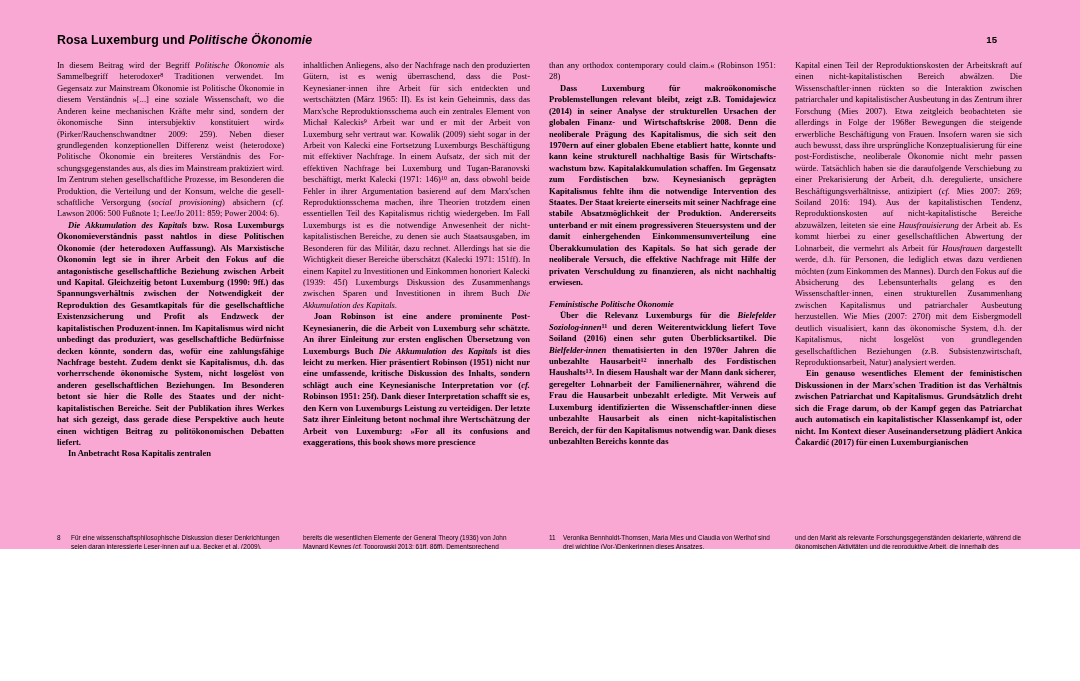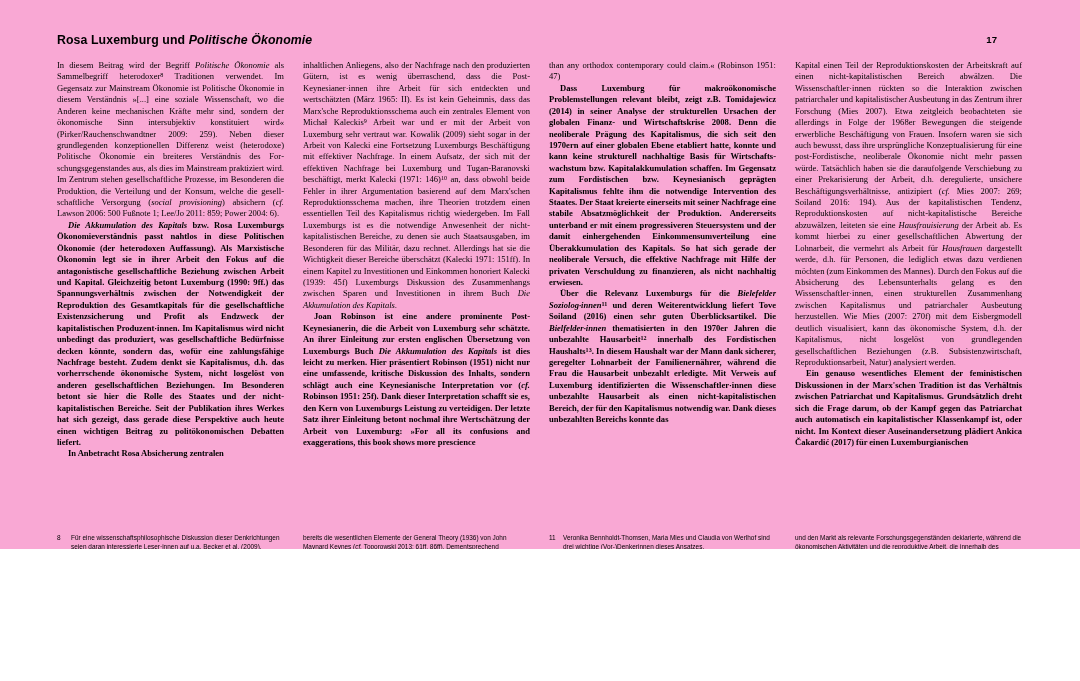--- a/index.html
+++ b/index.html
@@ -137,39 +137,40 @@
   }
   .fnote .ftext i, .fcont i { font-style: italic; }
 </style>
 </head>
 <body>
 
 <div class="page">
 
   <div class="runhead">
     <div class="runhead-title"><span>Rosa Luxemburg und </span><span class="ital">Politische Ökonomie</span></div>
-    <div class="folio">17</div>
+    <div class="folio">15</div>
   </div>
 
   <div class="body-cols">
 
     <div class="col">
       <p>In diesem Beitrag wird der Begriff <i>Politische Ökonomie</i> als Sammelbegriff heterodoxer<sup>8</sup> Traditio­nen verwendet. Im Gegensatz zur Mainstream Ökonomie ist Politische Ökonomie in diesem Verständnis »[...] eine soziale Wissenschaft, wo die Anderen keine mechanischen Kräfte mehr sind, sondern der ökonomische Sinn intersubjektiv konstituiert wird« (Pirker/Rauchenschwandtner 2009: 259). Neben dieser grundlegenden konzeptio­nellen Differenz weist (heterodoxe) Politische Ökonomie ein breiteres Verständnis des For­schungsgegenstandes aus, als dies im Mainstream praktiziert wird. Im Zentrum stehen gesellschaft­liche Prozesse, im Besonderen die Produktion, die Verteilung und der Konsum, welche die gesell­schaftliche Versorgung (<i>social provisioning</i>) absichern (<i>cf.</i> Lawson 2006: 500 Fußnote 1; Lee/Jo 2011: 859; Power 2004: 6).</p>
       <p class="indent"><i>Die Akkumulation des Kapitals</i> bzw. Rosa Luxem­burgs Ökonomieverständnis passt nahtlos in diese Politischen Ökonomie (der heterodoxen Auffas­sung). Als Marxistische Ökonomin legt sie in ihrer Arbeit den Fokus auf die antagonistische gesell­schaftliche Beziehung zwischen Arbeit und Kapital. Gleichzeitig betont Luxemburg (1990: 9ff.) das Span­nungsverhältnis zwischen der Notwendigkeit der Reproduktion des Gesamtkapitals für die gesell­schaftliche Existenzsicherung und Profit als End­zweck der kapitalistischen Produzent·innen. Im Kapitalismus wird nicht unbedingt das produziert, was gesellschaftliche Bedürfnisse decken könnte, sondern das, wofür eine zahlungsfähige Nachfrage besteht. Zudem denkt sie Kapitalismus, d.h. das vorherrschende ökonomische System, nicht losgelöst von anderen gesellschaftlichen Beziehun­gen. Im Besonderen betont sie hier die Rolle des Staates und der nicht-kapitalistischen Bereiche. Seit der Publikation ihres Werkes hat sich gezeigt, dass gerade diese Perspektive auch heute einen wichtigen Beitrag zu politökonomischen Debatten liefert.</p>
-      <p class="indent">In Anbetracht Rosa Absicherung zentralen</p>
+      <p class="indent">In Anbetracht Rosa Kapitalis zentralen</p>
     </div>
 
     <div class="col">
       <p>inhaltlichen Anliegens, also der Nachfrage nach den produzierten Gütern, ist es wenig überraschend, dass die Post-Keynesianer·innen ihre Arbeit für sich entdeckten und wertschätzten (März 1965: II). Es ist kein Geheimnis, dass das Marx'sche Reproduktions­schema auch ein zentrales Element von Michał Kaleckis<sup>9</sup> Arbeit war und er mit der Arbeit von Luxemburg sehr vertraut war. Kowalik (2009) sieht sogar in der Arbeit von Kalecki eine Fortsetzung Luxemburgs Beschäftigung mit effektiver Nachfra­ge. In einem Aufsatz, der sich mit der effektiven Nachfrage bei Luxemburg und Tugan-Baranovski beschäftigt, merkt Kalecki (1971: 146)<sup>10</sup> an, dass obwohl beide Fehler in ihrer Argumentation basierend auf dem Marx'schen Reproduktionssche­ma machen, ihre Theorien trotzdem einen essen­tiellen Teil des Kapitalismus richtig wiedergeben. Im Fall Luxemburgs ist es die notwendige Anwesenheit der nicht-kapitalistischen Bereiche, zu denen sie auch Staatsausgaben, im Besonderen für das Militär, dazu rechnet. Allerdings hat sie die Wichtigkeit dieser Bereiche überschätzt (Kalecki 1971: 151ff). In einem Kapitel zu Investitionen und Einkommen honoriert Kalecki (1939: 45f) Luxemburgs Diskus­sion des Zusammenhangs zwischen Sparen und Investitionen in ihrem Buch <i>Die Akkumulation des Kapitals.</i></p>
       <p class="indent">Joan Robinson ist eine andere prominente Post-Keynesianerin, die die Arbeit von Luxemburg sehr schätzte. An ihrer Einleitung zur ersten englischen Übersetzung von Luxemburgs Buch <i>Die Akkumulation des Kapitals</i> ist dies leicht zu merken. Hier präsentiert Robinson (1951) nicht nur eine umfassende, kritische Diskussion des Inhalts, sondern schlägt auch eine Keynesianische Interpre­tation vor (<i>cf.</i> Robinson 1951: 25f). Dank dieser Interpretation schafft sie es, den Kern von Luxem­burgs Leistung zu verteidigen. Der letzte Satz ihrer Einleitung betont nochmal ihre Wertschätzung der Arbeit von Luxemburg: »For all its confusions and exaggerations, this book shows more prescience</p>
     </div>
 
     <div class="col">
-      <p>than any orthodox contemporary could claim.« (Robinson 1951: 47)</p>
+      <p>than any orthodox contemporary could claim.« (Robinson 1951: 28)</p>
       <p class="indent">Dass Luxemburg für makroökonomische Problemstellungen relevant bleibt, zeigt z.B. Tomidajewicz (2014) in seiner Analyse der struktu­rellen Ursachen der globalen Finanz- und Wirt­schaftskrise 2008. Denn die neoliberale Prägung des Kapitalismus, die sich seit den 1970ern auf einer globalen Ebene etabliert hatte, konnte und kann keine strukturell nachhaltige Basis für Wirtschafts­wachstum bzw. Kapitalakkumulation schaffen. Im Gegensatz zum Fordistischen bzw. Keynesianisch geprägten Kapitalismus fehlte ihm die notwendige Intervention des Staates. Der Staat kreierte einer­seits mit seiner Nachfrage eine stabile Absatzmög­lichkeit der Produktion. Andererseits unterband er mit einem progressiveren Steuersystem und der damit einhergehenden Einkommensumverteilung eine Überakkumulation des Kapitals. So hat sich gerade der neoliberale Versuch, die effektive Nachfrage mit Hilfe der privaten Verschuldung zu finanzieren, als nicht nachhaltig erwiesen.</p>
+      <h4 class="subhead">Feministische Politische Ökonomie</h4>
       <p class="indent">Über die Relevanz Luxemburgs für die <i>Bielefelder Soziolog·innen</i><sup>11</sup> und deren Weiterentwicklung liefert Tove Soiland (2016) einen sehr guten Überblicksarti­kel. Die <i>Bielfelder·innen</i> thematisierten in den 1970er Jahren die unbezahlte Hausarbeit<sup>12</sup> innerhalb des Fordistischen Haushalts<sup>13</sup>. In diesem Haushalt war der Mann dank sicherer, geregelter Lohnarbeit der Familienernährer, während die Frau die Hausarbeit unbezahlt erledigte. Mit Verweis auf Luxemburg identifizierten die Wissenschaftler·innen diese unbezahlte Hausarbeit als einen nicht-kapitalisti­schen Bereich, der für den Kapitalismus notwendig war. Dank dieses unbezahlten Bereichs konnte das</p>
     </div>
 
     <div class="col">
       <p>Kapital einen Teil der Reproduktionskosten der Arbeitskraft auf einen nicht-kapitalistischen Bereich abwälzen. Die Wissenschaftler·innen rückten so die Interaktion zwischen patriarchaler und kapitalisti­scher Ausbeutung in das Zentrum ihrer Forschung (Mies 2007). Etwa zeitgleich beobachteten sie allerdings in Folge der 1968er Bewegungen die steigende erwerbliche Beschäftigung von Frauen. Insofern waren sie sich auch bewusst, dass ihre ursprüngliche Konzeptualisierung für eine post-Fordistische, neoliberale Ökonomie nicht mehr passen würde. Tatsächlich haben sie die daraufol­gende Verschiebung zu einer Prekarisierung der Arbeit, d.h. deregulierte, unsichere Beschäftigungs­verhältnisse, antizipiert (<i>cf.</i> Mies 2007: 269; Soiland 2016: 194). Aus der kapitalistischen Tendenz, Reproduktionskosten auf nicht-kapitalistische Bereiche abzuwälzen, leiteten sie eine <i>Hausfrauisie­rung</i> der Arbeit ab. Es kommt hierbei zu einer gesellschaftlichen Abwertung der Lohnarbeit, die vermehrt als Arbeit für <i>Hausfrauen</i> dargestellt werde, d.h. für Personen, die lediglich etwas dazu verdienen möchten (zum Einkommen des Mannes). Durch den Fokus auf die Absicherung des Lebens­unterhalts gelang es den Wissenschaftler·innen, einen strukturellen Zusammenhang zwischen Kapitalismus und patriarchaler Ausbeutung herzustellen. Wie Mies (2007: 270f) mit dem Eisbergmodell deutlich visualisiert, kann das ökonomische System, d.h. der Kapitalismus, nicht losgelöst von grundlegenden gesellschaftlichen Beziehungen (z.B. Subsistenzwirtschaft, Reproduk­tionsarbeit, Natur) analysiert werden.</p>
       <p class="indent">Ein genauso wesentliches Element der feministi­schen Diskussionen in der Marx'schen Tradition ist das Verhältnis zwischen Patriarchat und Kapitalis­mus. Grundsätzlich dreht sich die Frage darum, ob der Kampf gegen das Patriarchat auch automatisch ein kapitalistischer Klassenkampf ist, oder nicht. Im Kontext dieser Auseinandersetzung plädiert Ankica Čakardić (2017) für einen Luxemburgianischen</p>
     </div>
 
   </div>
 

